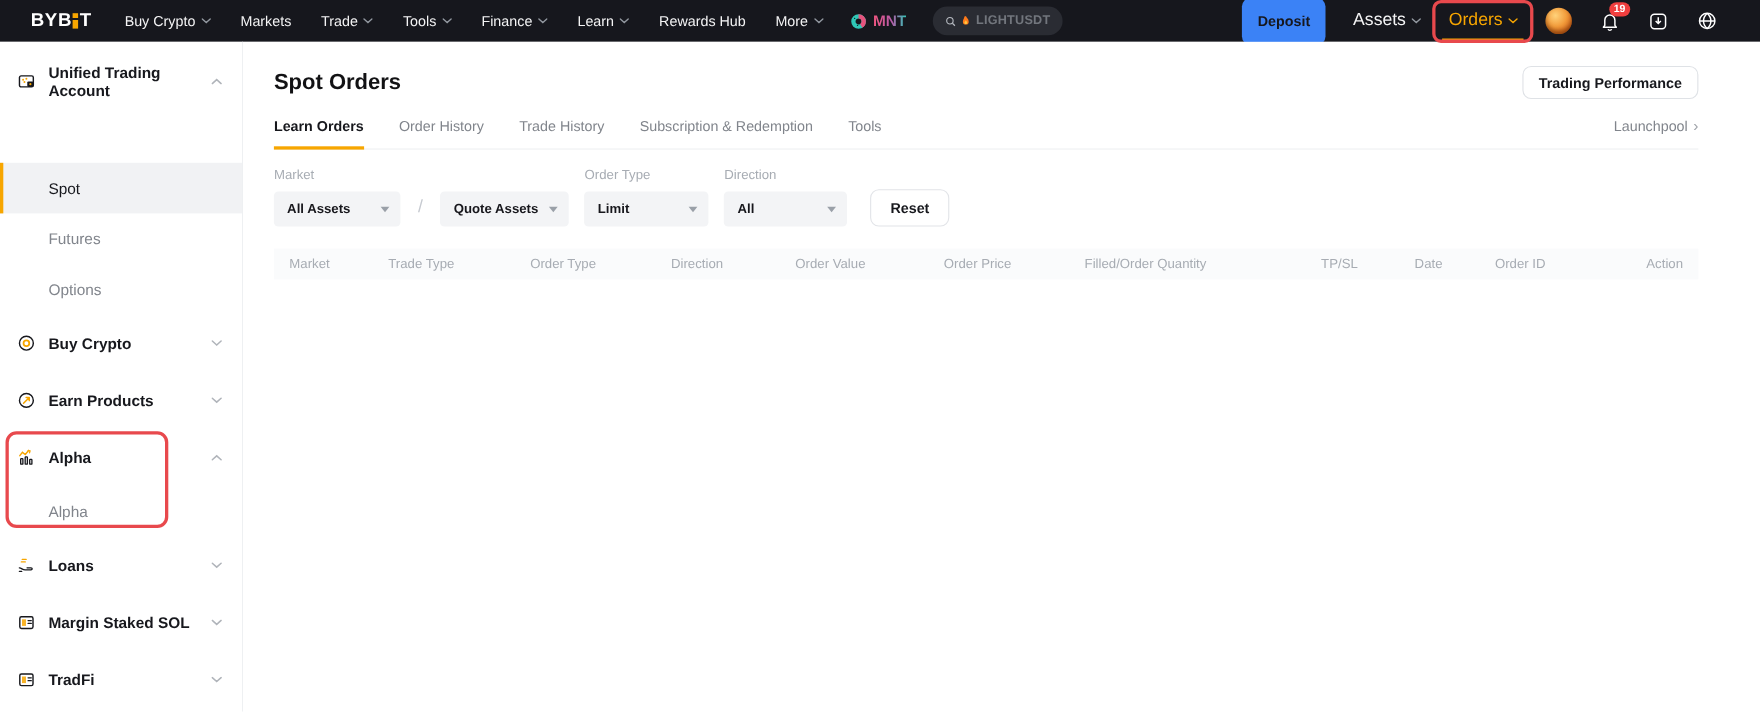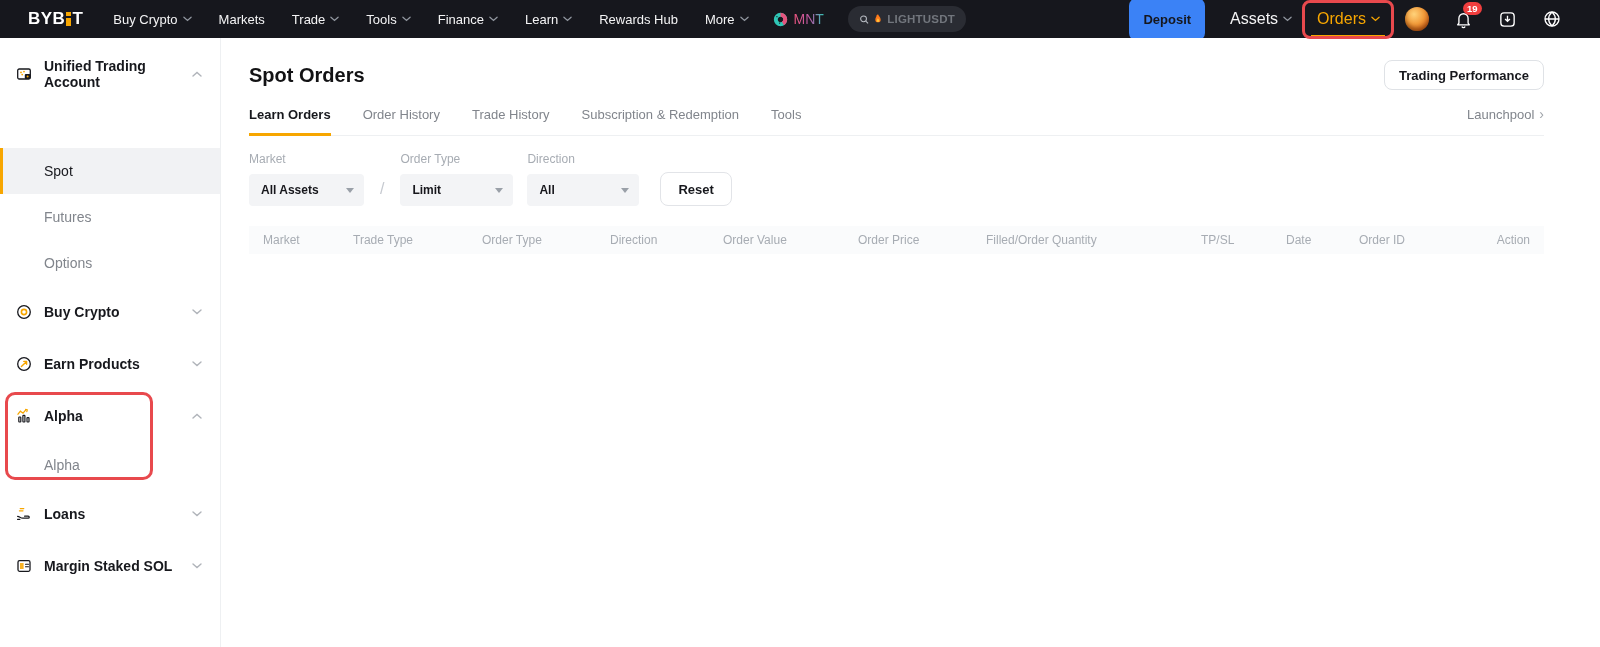--- a/index.html
+++ b/index.html
@@ -14,21 +14,21 @@
     position:absolute; top:0; left:0; width:1600px; height:38px;
     background:#16171d; display:flex; align-items:center; color:#f4f4f5;
   }
   .logo { display:flex; align-items:center; margin-left:28px; font-size:17px; font-weight:800; letter-spacing:.5px; color:#fff; }
   .logo-i { width:5px; height:14px; margin:0 1px;
     background:linear-gradient(#f7a600 0 28%, transparent 28% 42%, #f7a600 42% 100%); }
   .nav-items { display:flex; align-items:center; gap:27px; margin-left:30px; font-size:13px; }
   .nav-item { display:flex; align-items:center; gap:5px; cursor:pointer; white-space:nowrap; }
   .chev { color:#9298a0; flex:0 0 auto; }
   .mnt { display:flex; align-items:center; gap:6px; margin-left:24px; cursor:pointer; }
-  .mnt-label { font-size:14px; font-weight:400;
+  .mnt-label { font-size:14px; font-weight:700;
     background:linear-gradient(90deg,#f0557f 0%,#b85ba8 55%,#2fc7b6 100%);
     -webkit-background-clip:text; background-clip:text; color:transparent; }
   .search {
     margin-left:24px; width:118px; height:26px; background:#2a2c33; border-radius:13px;
     display:flex; align-items:center; gap:5px; padding:0 11px; cursor:pointer;
   }
   .search-ph { color:#72767d; font-size:11.5px; font-weight:700; letter-spacing:.2px; }
   .nav-right { margin-left:auto; margin-right:38px; display:flex; align-items:center; gap:25px; }
   .deposit {
     background:#3b82f6; color:#16171d; height:43px; padding:16px 14px; border-radius:8px;
@@ -338,20 +338,33 @@
           <rect x="4" y="5" width="3.6" height="6" fill="#f7a600" opacity=".85"></rect>
           <path d="M9.5 6.2h3M9.5 8.8h3" stroke="#17181d" stroke-width="1.1" stroke-linecap="round"></path>
         </svg>
     </span>
     <span>Margin Staked SOL</span>
     <svg class="chev" viewBox="0 0 10 6" width="10" height="6">
         <path d="M1 1l4 3.6L9 1" fill="none" stroke="currentColor" stroke-width="1.4" stroke-linecap="round"></path>
       </svg>
   </div>
 
+  <div class="side-head">
+    <span class="sicon">
+      <svg viewBox="0 0 16 16" width="16" height="16">
+          <rect x="2" y="2.7" width="12" height="10.6" rx="1.5" fill="none" stroke="#17181d" stroke-width="1.3"></rect>
+          <rect x="4" y="5" width="3.6" height="6" fill="#f7a600" opacity=".85"></rect>
+          <path d="M9.5 6.2h3M9.5 8.8h3" stroke="#17181d" stroke-width="1.1" stroke-linecap="round"></path>
+        </svg>
+    </span>
+    <span>TradFi</span>
+    <svg class="chev" viewBox="0 0 10 6" width="10" height="6">
+        <path d="M1 1l4 3.6L9 1" fill="none" stroke="currentColor" stroke-width="1.4" stroke-linecap="round"></path>
+      </svg>
+  </div>
 </div>
 
 <div class="main">
   <div class="page-header">
     <div class="page-title">Spot Orders</div>
     <button class="tp-btn">Trading Performance</button>
   </div>
 
   <div class="tabs-row">
     <div class="tabs">
@@ -369,20 +382,27 @@
 
   <div class="filters">
     <div class="fgroup">
       <div class="flabel">Market</div>
       <div class="dd w1">
         <span>All Assets</span>
         <span class="dd-caret"></span>
       </div>
     </div>
     <div class="slash">/</div>
+    <div class="fgroup">
+      <div class="flabel">&nbsp;</div>
+      <div class="dd w2">
+        <span>Quote Assets</span>
+        <span class="dd-caret"></span>
+      </div>
+    </div>
     <div class="fgroup">
       <div class="flabel">Order Type</div>
       <div class="dd w3">
         <span>Limit</span>
         <span class="dd-caret"></span>
       </div>
     </div>
     <div class="fgroup">
       <div class="flabel">Direction</div>
       <div class="dd w4">

